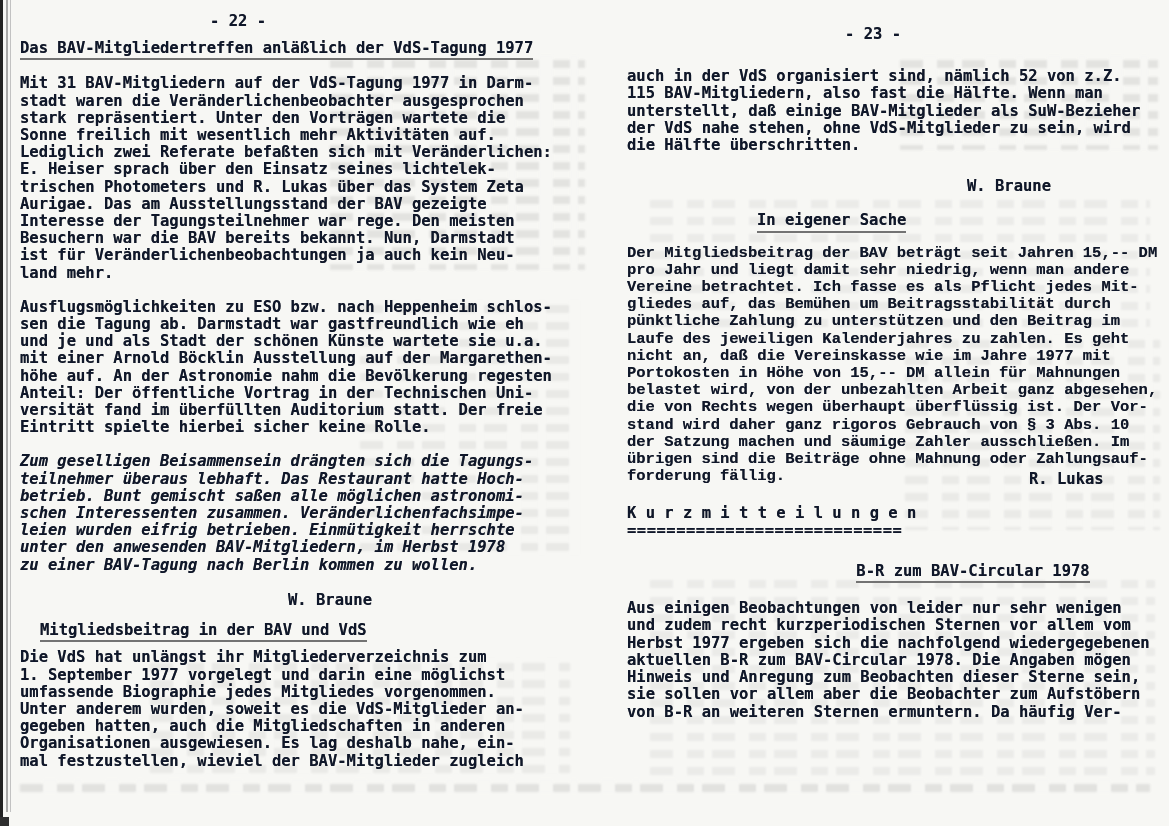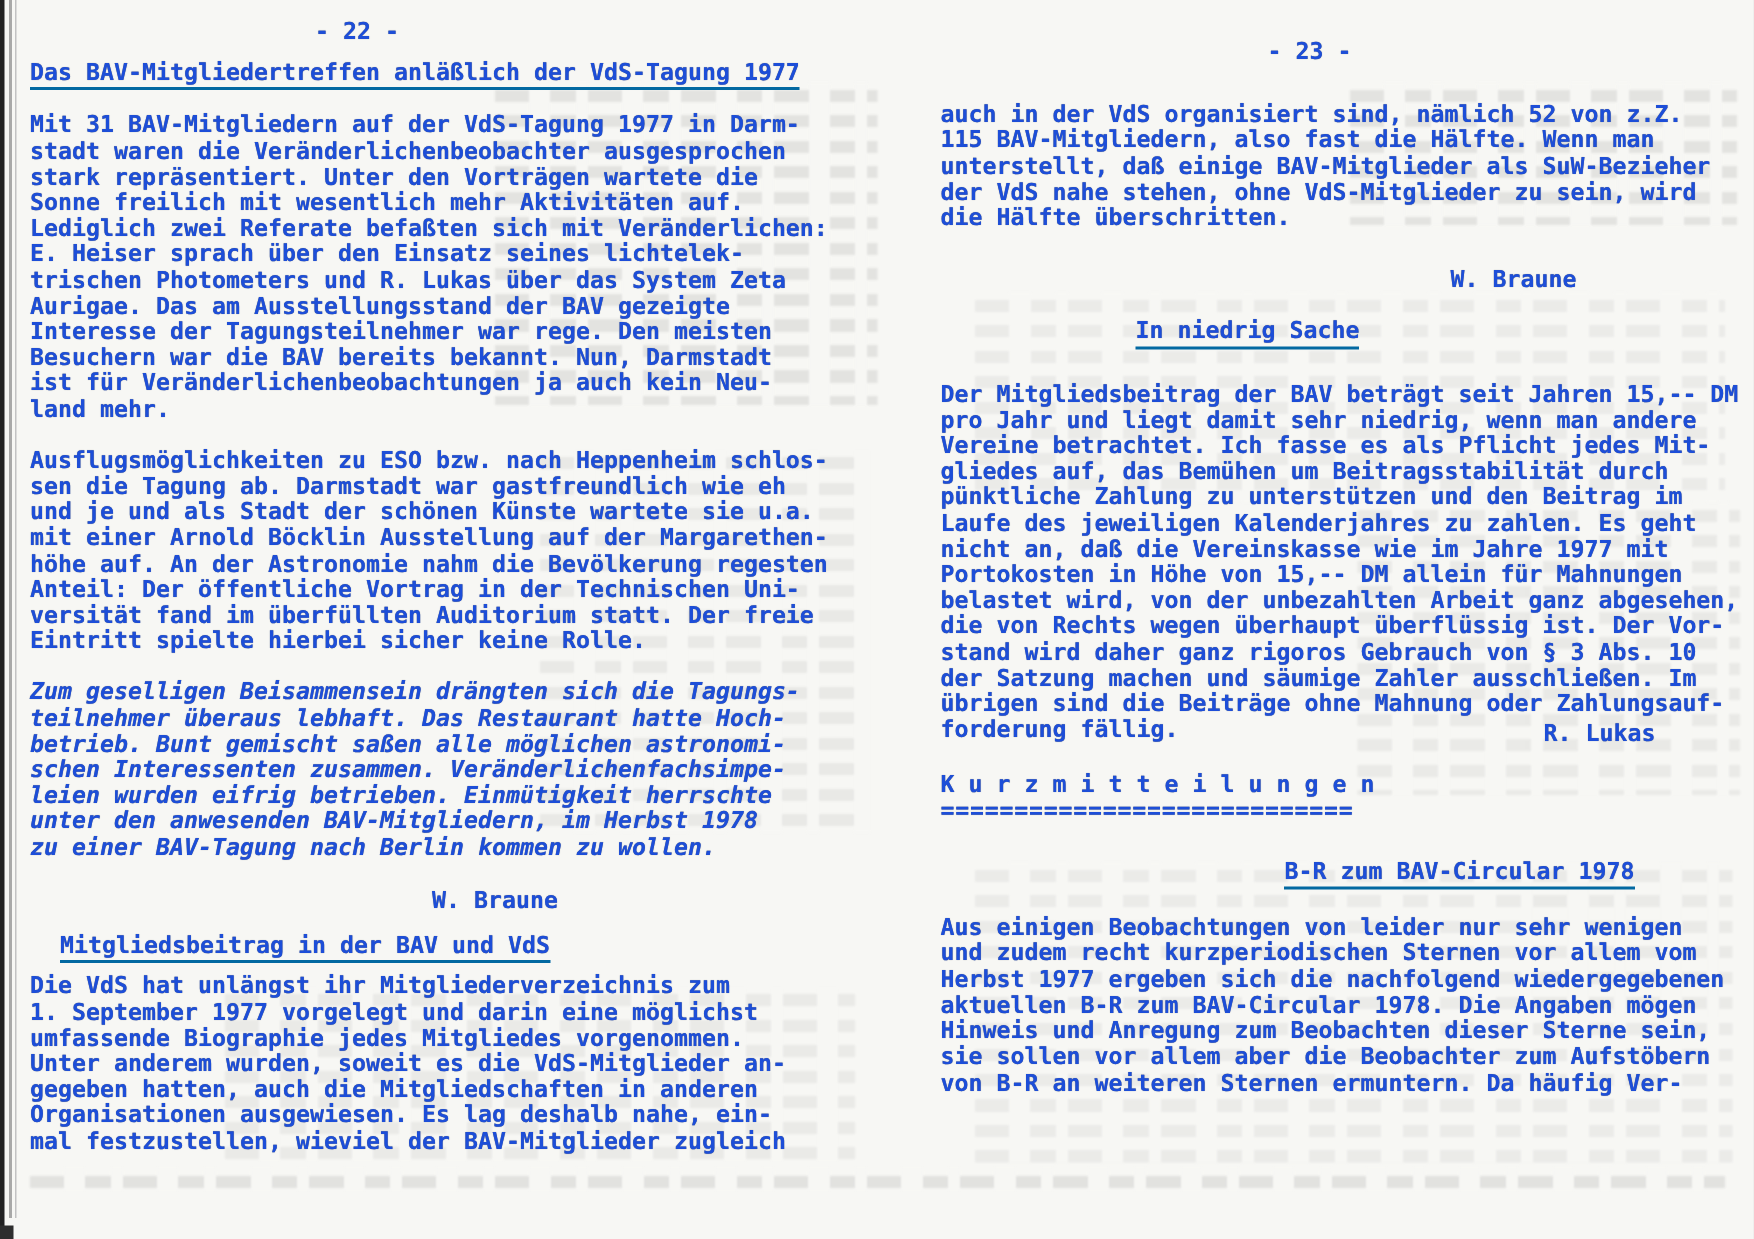--- a/index.html
+++ b/index.html
@@ -3,21 +3,21 @@
 <meta charset="utf-8">
 <style>
   html,body{margin:0;padding:0;background:#e9e9e7;}
   #canvas{
     position:relative;
     width:1169px;height:826px;
     background:#f7f7f4;
     overflow:hidden;
     font-family:"DejaVu Sans Mono","Liberation Mono",monospace;
     font-weight:bold;
-    color:#1d4ed8;
+    color:#0f172a;
   }
   
   .edge-black{position:absolute;left:0;top:0;width:3px;height:826px;background:#222;}
   .edge-line1{position:absolute;left:6px;top:0;width:2px;height:812px;background:#8f8f8f;opacity:.75;}
   .edge-line2{position:absolute;left:10px;top:0;width:1px;height:812px;background:#c2c2c2;}
   .corner-mark{position:absolute;left:0;top:817px;width:9px;height:9px;background:#2e2e2e;}
 
   .page{position:absolute;}
   .page-left{left:20px;top:13px;width:548px;}
   .page-right{left:627px;top:26px;width:542px;}
@@ -29,34 +29,34 @@
     margin:0;
     text-shadow:0 0 .5px rgba(10,10,10,.6);
   }
   .para{margin:0 0 17px 0;}
   .pagenum-left{margin-left:190px;}
   .pagenum-right{margin-left:218px;}
 
   .heading-wrap{margin:0;}
   .heading{
     display:inline-block;
-    border-bottom:2px solid #0369a1;
+    border-bottom:2px solid #737373;
     padding-bottom:1px;
   }
   .hw-1{margin-top:10px;}            
   .p-after-heading{margin-top:15px;}
 
   .sig-left{margin:6px 0 0 268px;}
   .hw-2{margin-top:13px;margin-left:20px;}  
   .p4-left{margin-top:7px;}
 
   .p1-right{margin-top:25px;margin-bottom:24px;}
   .sig1-right{margin:3px 0 0 340px;}
   .hw-3{margin-top:17px;margin-left:130px;} 
-  .p3-right{margin-top:22px;margin-bottom:0;}
+  .p3-right{margin-top:12px;margin-bottom:0;font-family:Liberation Mono, monospace;}
   .sig2-right{margin:-14px 0 0 402px;}
   .kurz-title{margin-top:16px;}
   .kurz-rule{margin:0;letter-spacing:.5px;}
   .hw-4{margin-top:24px;margin-left:150px;text-align:center;} 
   .p4-right{margin-top:17px;}
 
   
   .bleed{
     position:absolute;
     background:
@@ -135,21 +135,21 @@
   </div>
 
   <div class="page page-right">
     <div class="tw pagenum-right">- 23 -</div>
     <p class="tw para p1-right">auch in der VdS organisiert sind, nämlich 52 von z.Z.
 115 BAV-Mitgliedern, also fast die Hälfte. Wenn man
 unterstellt, daß einige BAV-Mitglieder als SuW-Bezieher
 der VdS nahe stehen, ohne VdS-Mitglieder zu sein, wird
 die Hälfte überschritten.</p>
     <div class="tw sig1-right">W. Braune</div>
-    <div class="tw heading-wrap hw-3"><span class="heading">In niedrig Sache</span></div>
+    <div class="tw heading-wrap hw-3"><span class="heading">In eigener Sache</span></div>
     <p class="tw para p3-right">Der Mitgliedsbeitrag der BAV beträgt seit Jahren 15,-- DM
 pro Jahr und liegt damit sehr niedrig, wenn man andere
 Vereine betrachtet. Ich fasse es als Pflicht jedes Mit-
 gliedes auf, das Bemühen um Beitragsstabilität durch
 pünktliche Zahlung zu unterstützen und den Beitrag im
 Laufe des jeweiligen Kalenderjahres zu zahlen. Es geht
 nicht an, daß die Vereinskasse wie im Jahre 1977 mit
 Portokosten in Höhe von 15,-- DM allein für Mahnungen
 belastet wird, von der unbezahlten Arbeit ganz abgesehen,
 die von Rechts wegen überhaupt überflüssig ist. Der Vor-

